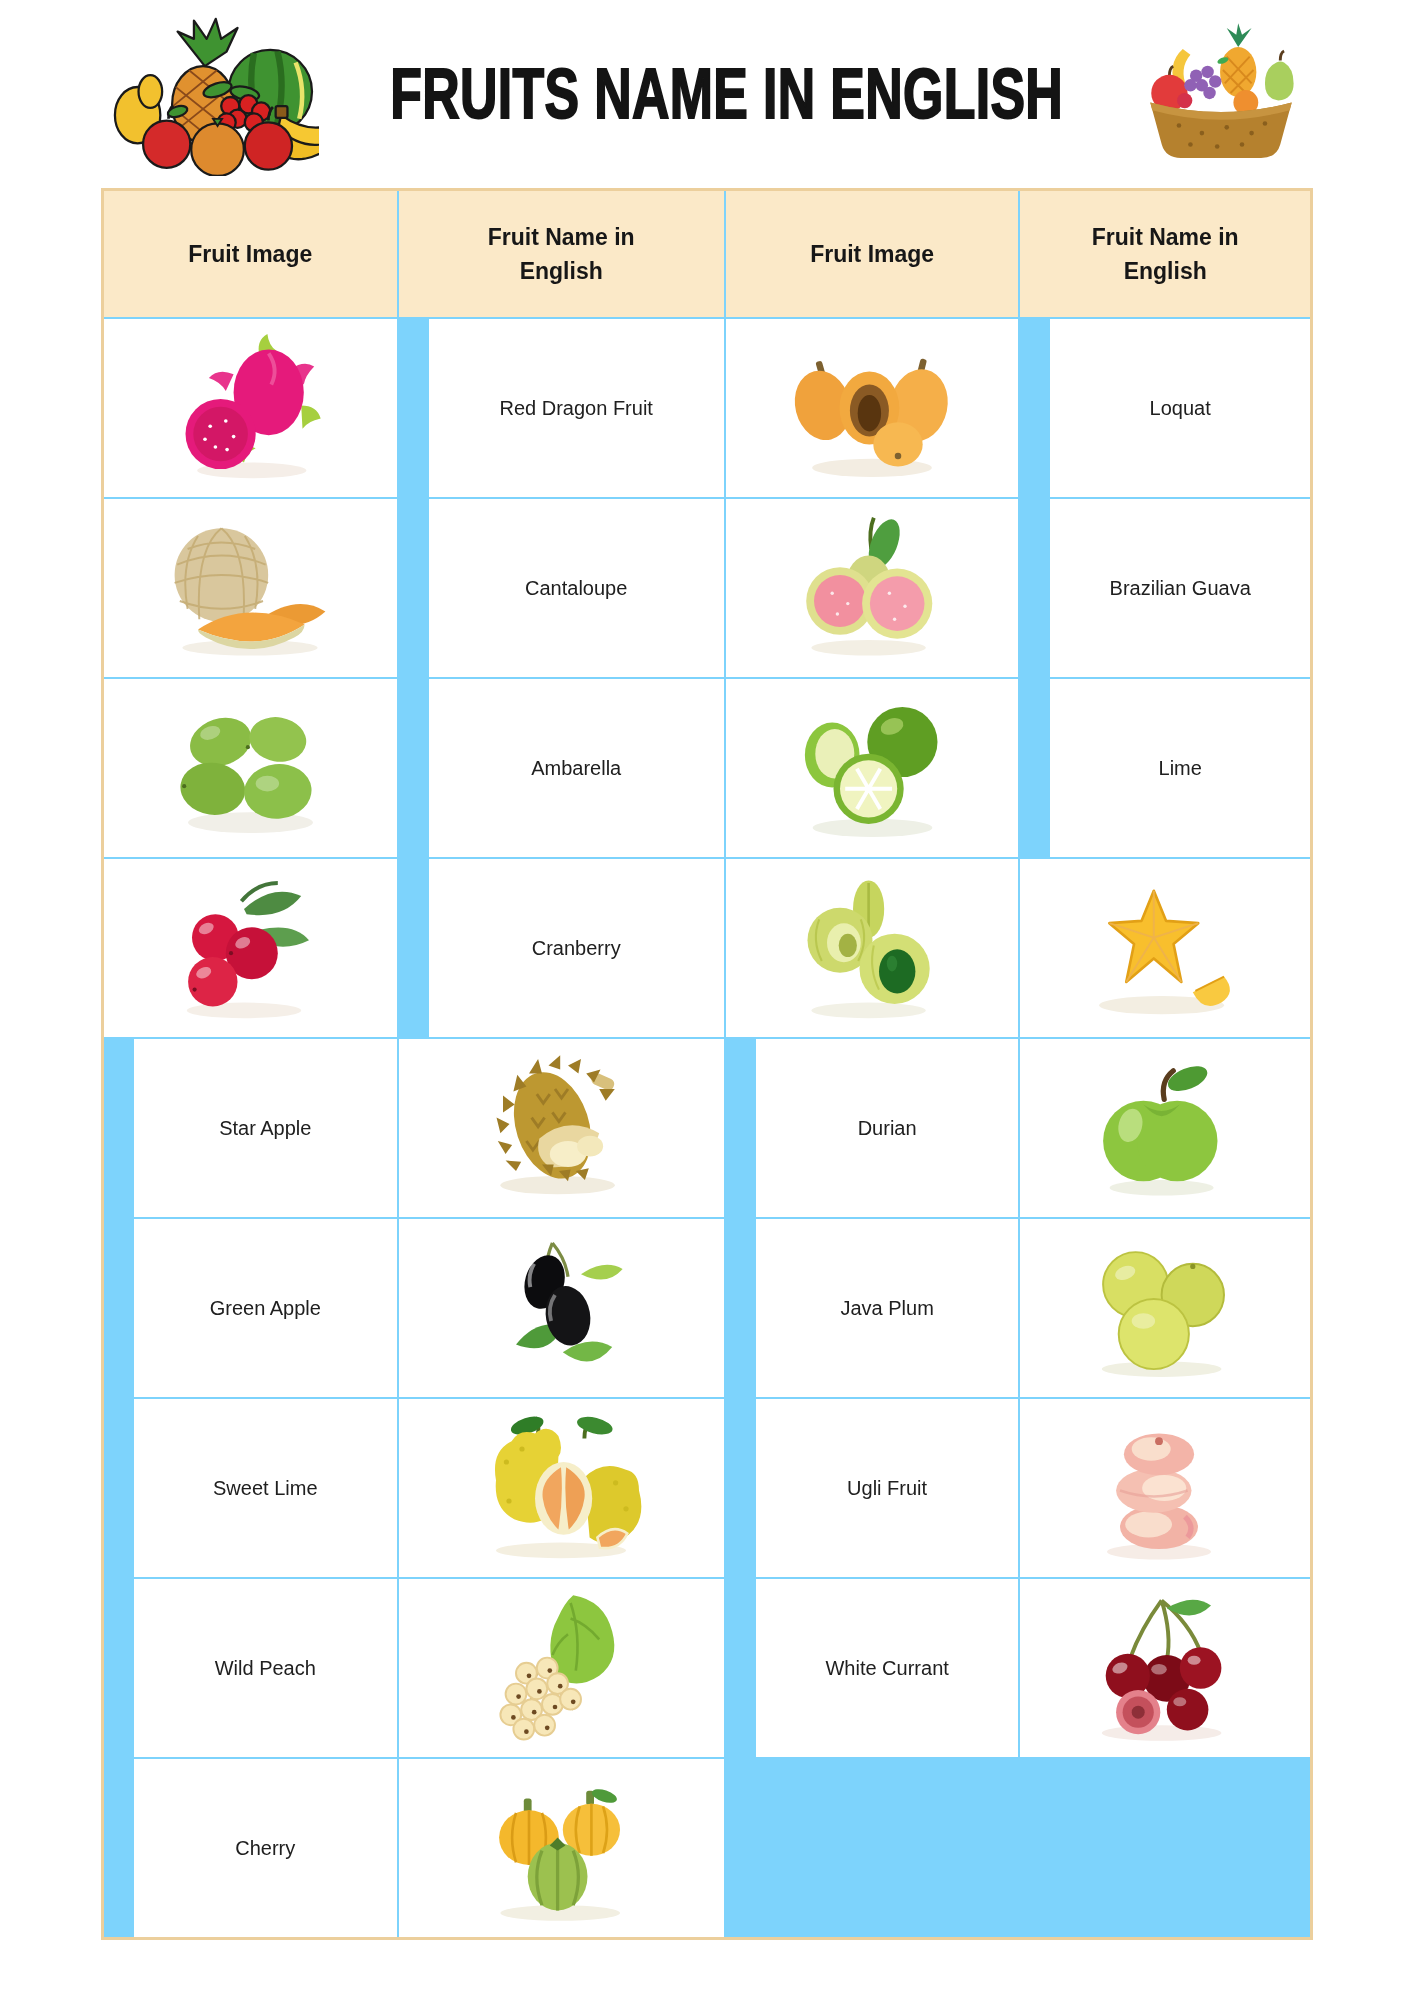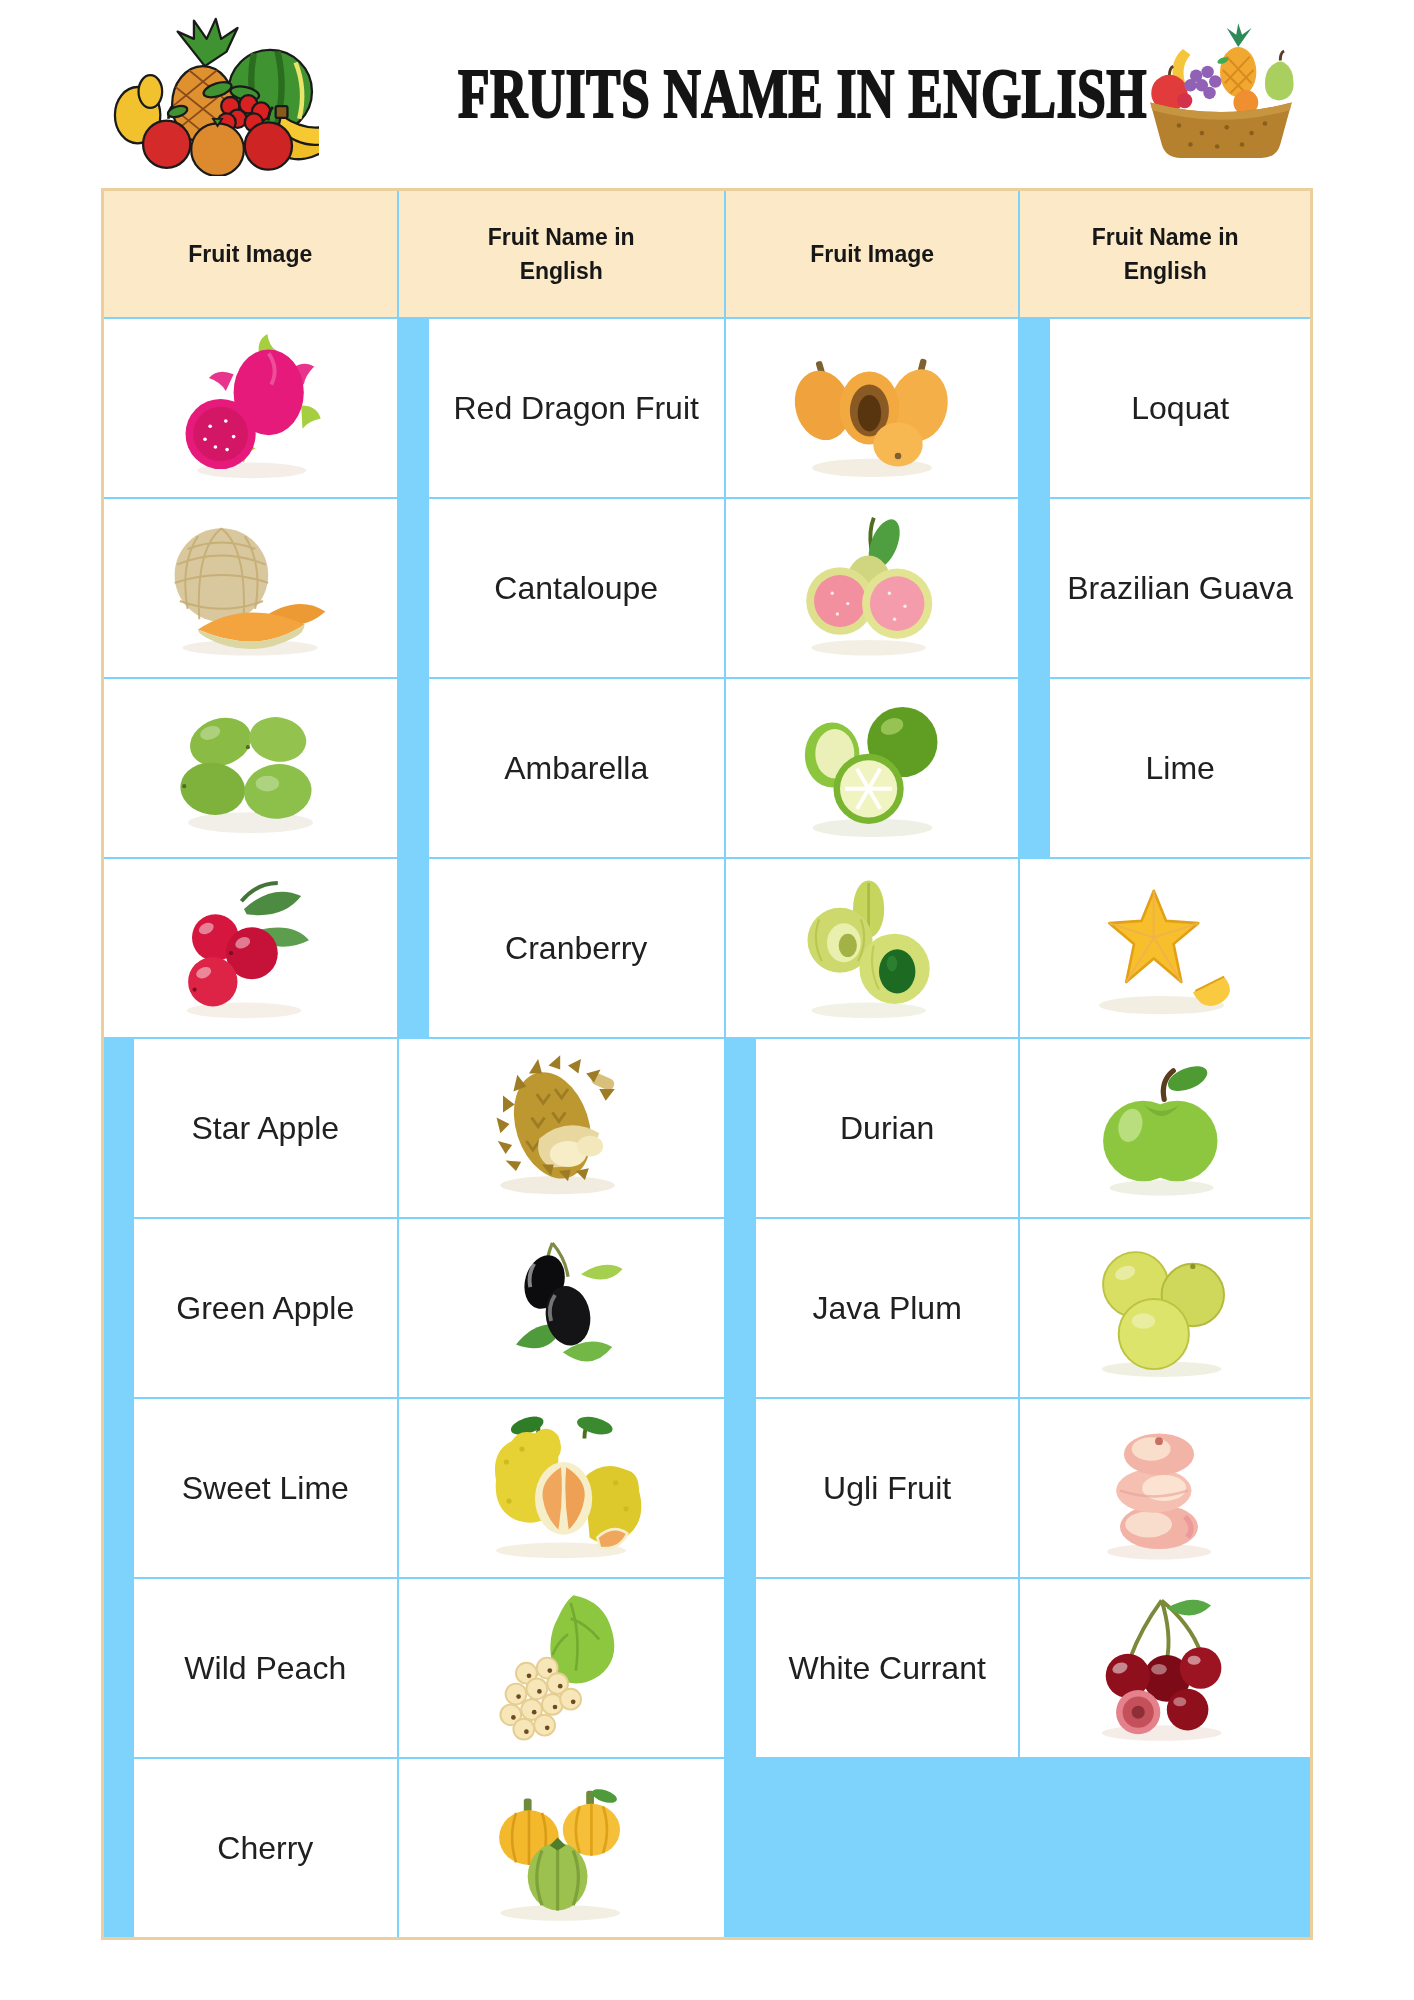--- a/index.html
+++ b/index.html
@@ -6,21 +6,21 @@
   body{
     width:1414px;height:2000px;background:#ffffff;
     font-family:"Liberation Sans",sans-serif;color:#1e1e1e;
     overflow:hidden;
   }
   
   .page-header{
     height:188px;display:flex;align-items:center;justify-content:center;gap:18px;
   }
   .illus{flex:0 0 auto;}
-  .title-box{width:780px;display:flex;justify-content:flex-start;overflow:visible;font-family:Liberation Serif, serif;}
+  .title-box{width:780px;display:flex;justify-content:center;overflow:visible;}
   .page-title{
     font-size:70px;font-weight:900;letter-spacing:.5px;white-space:nowrap;
     transform:scaleX(.74);transform-origin:center;
     color:#141414;-webkit-text-stroke:2px #141414;
   }
   
   .fruit-table{
     width:1212px;margin-left:101px;
     background:#7dd3fc;border:3px solid #eccf9c;
     display:grid;
@@ -29,21 +29,21 @@
     gap:2px;box-sizing:border-box;
   }
   .cell{
     background:#ffffff;display:flex;align-items:center;justify-content:center;
     text-align:center;
   }
   .hcell{
     background:#fbe9c8;font-weight:bold;font-size:23px;line-height:1.5;color:#171717;
   }
   .hcell span{display:inline-block;max-width:190px;}
-  .name{font-size:32px;color:#202020;margin-left:30px;}
+  .name{font-size:20px;color:#202020;margin-left:30px;}
   .img svg{height:156px;width:auto;display:block;}
 </style>
 </head>
 <body>
 
 <div class="page-header">
 
   <div class="illus">
     <svg width="212" height="168" viewBox="0 0 230 185">
       <defs>

